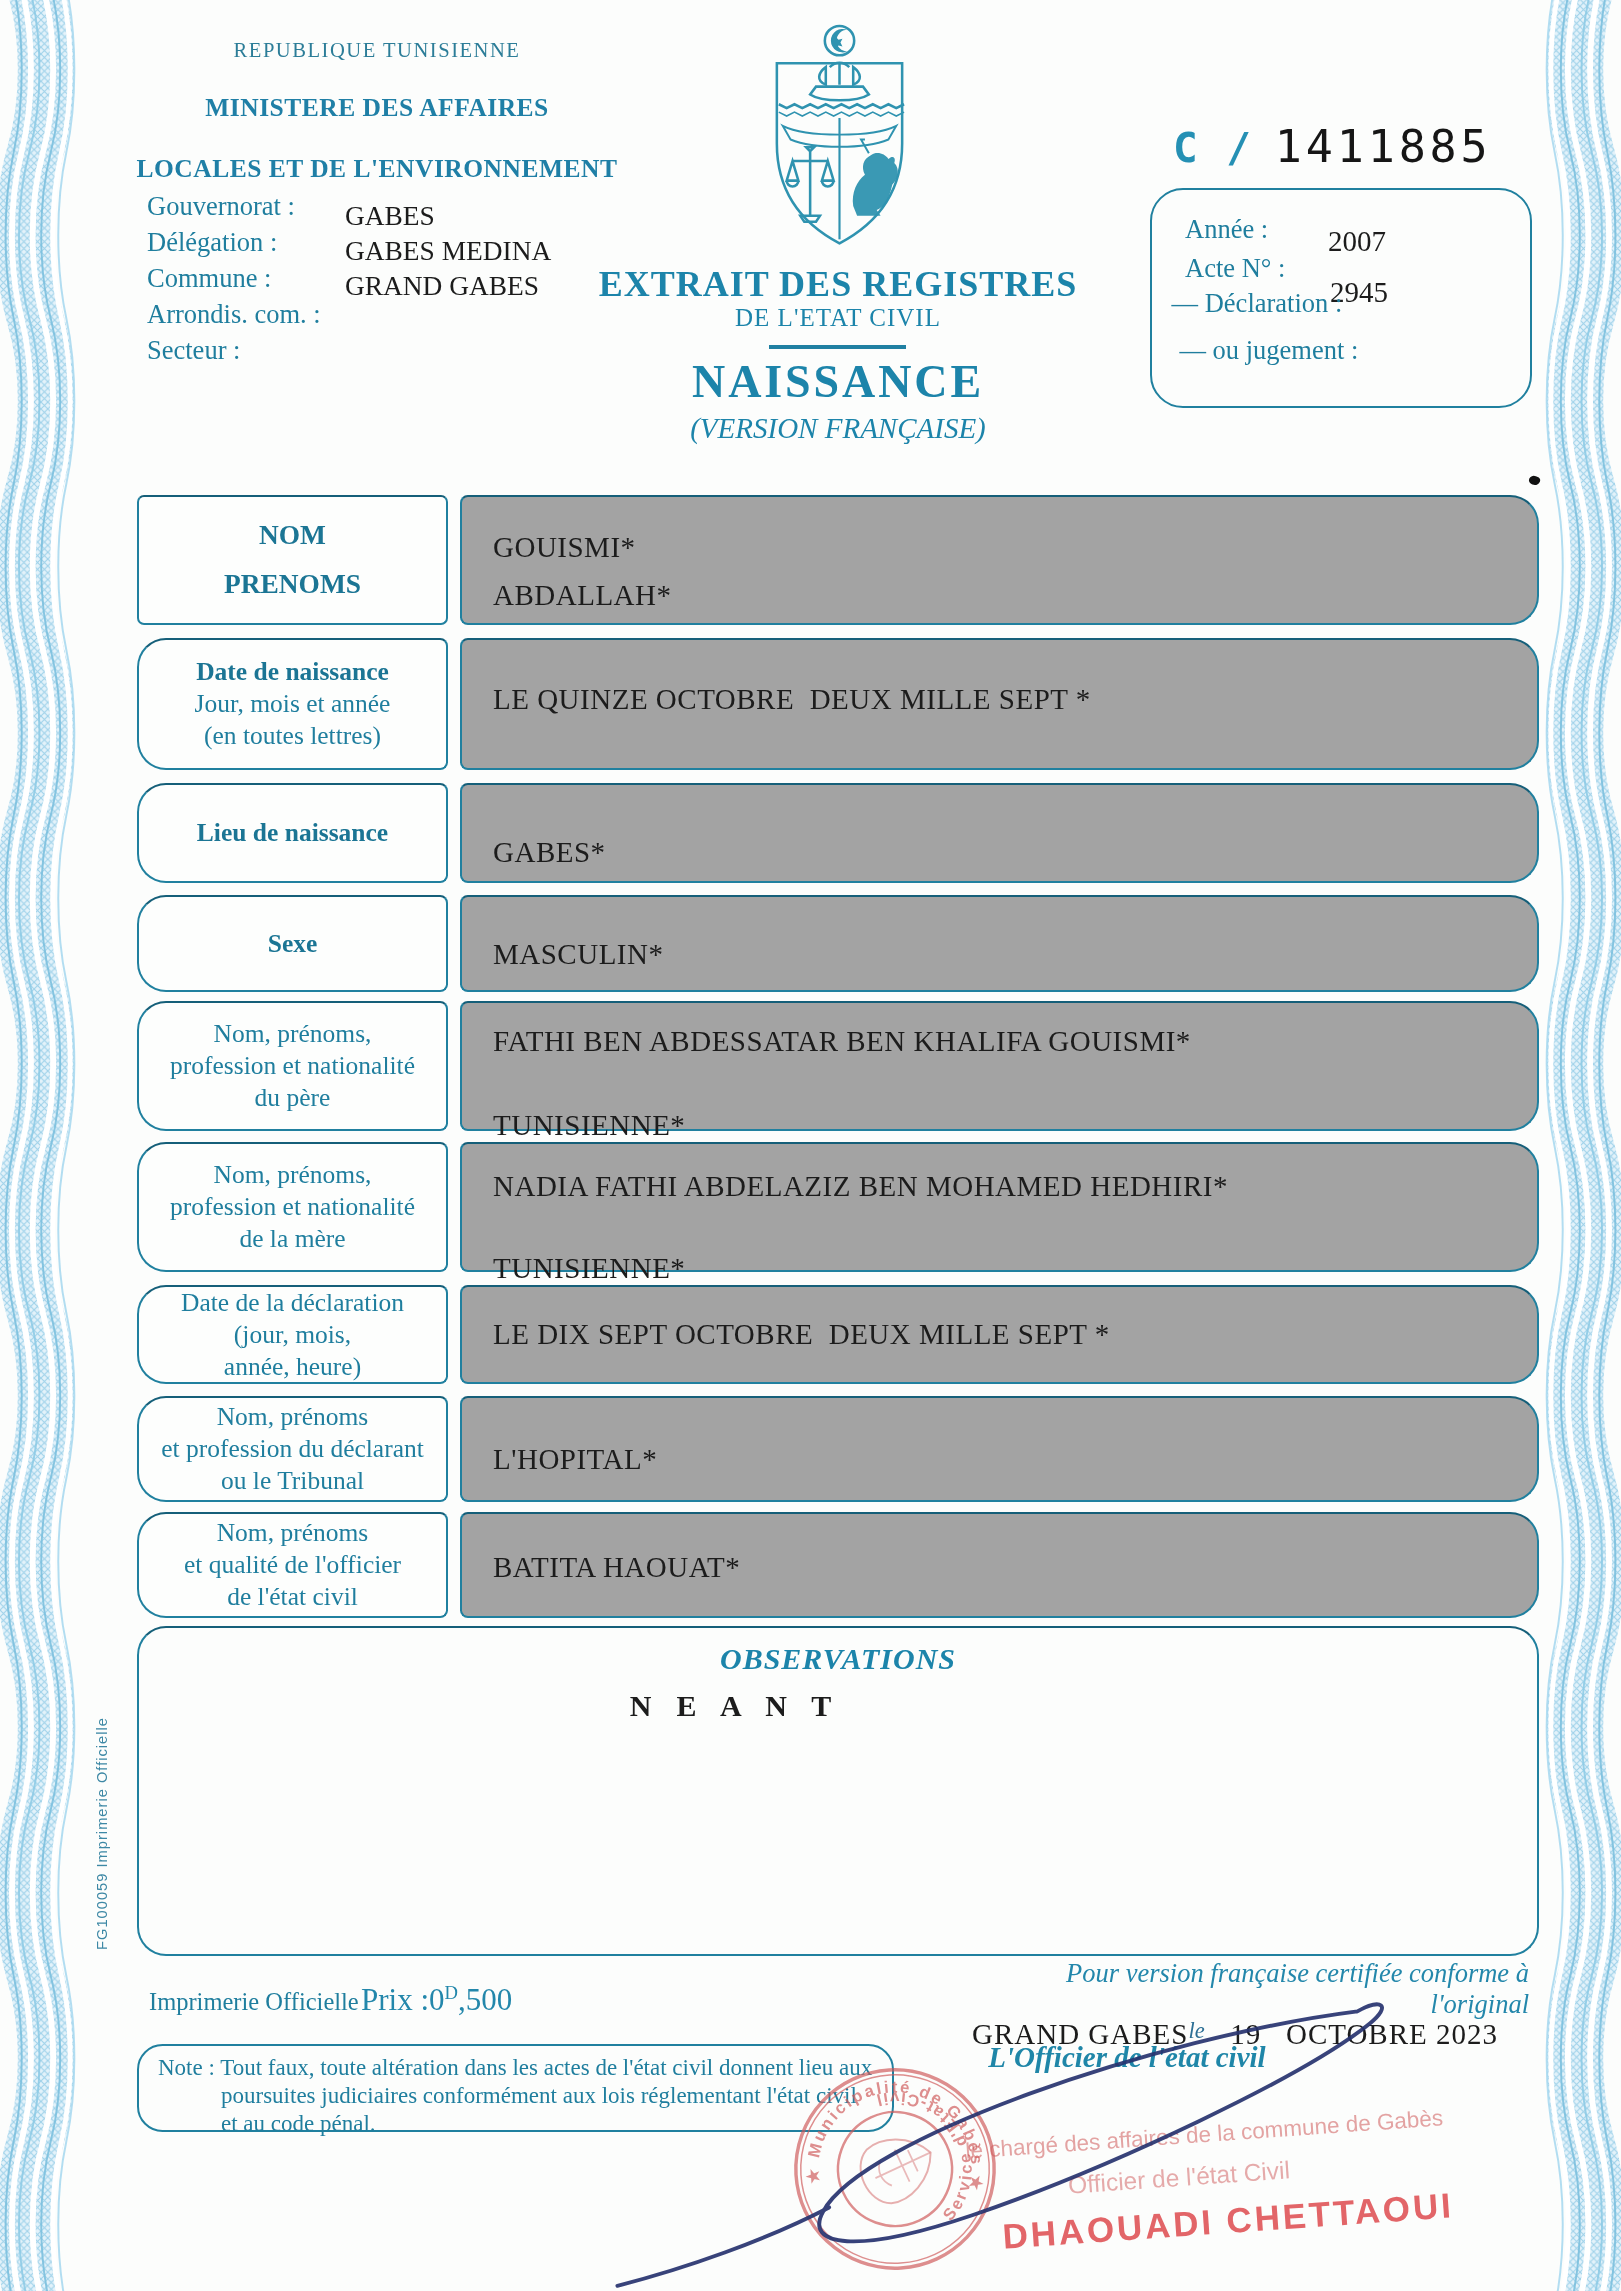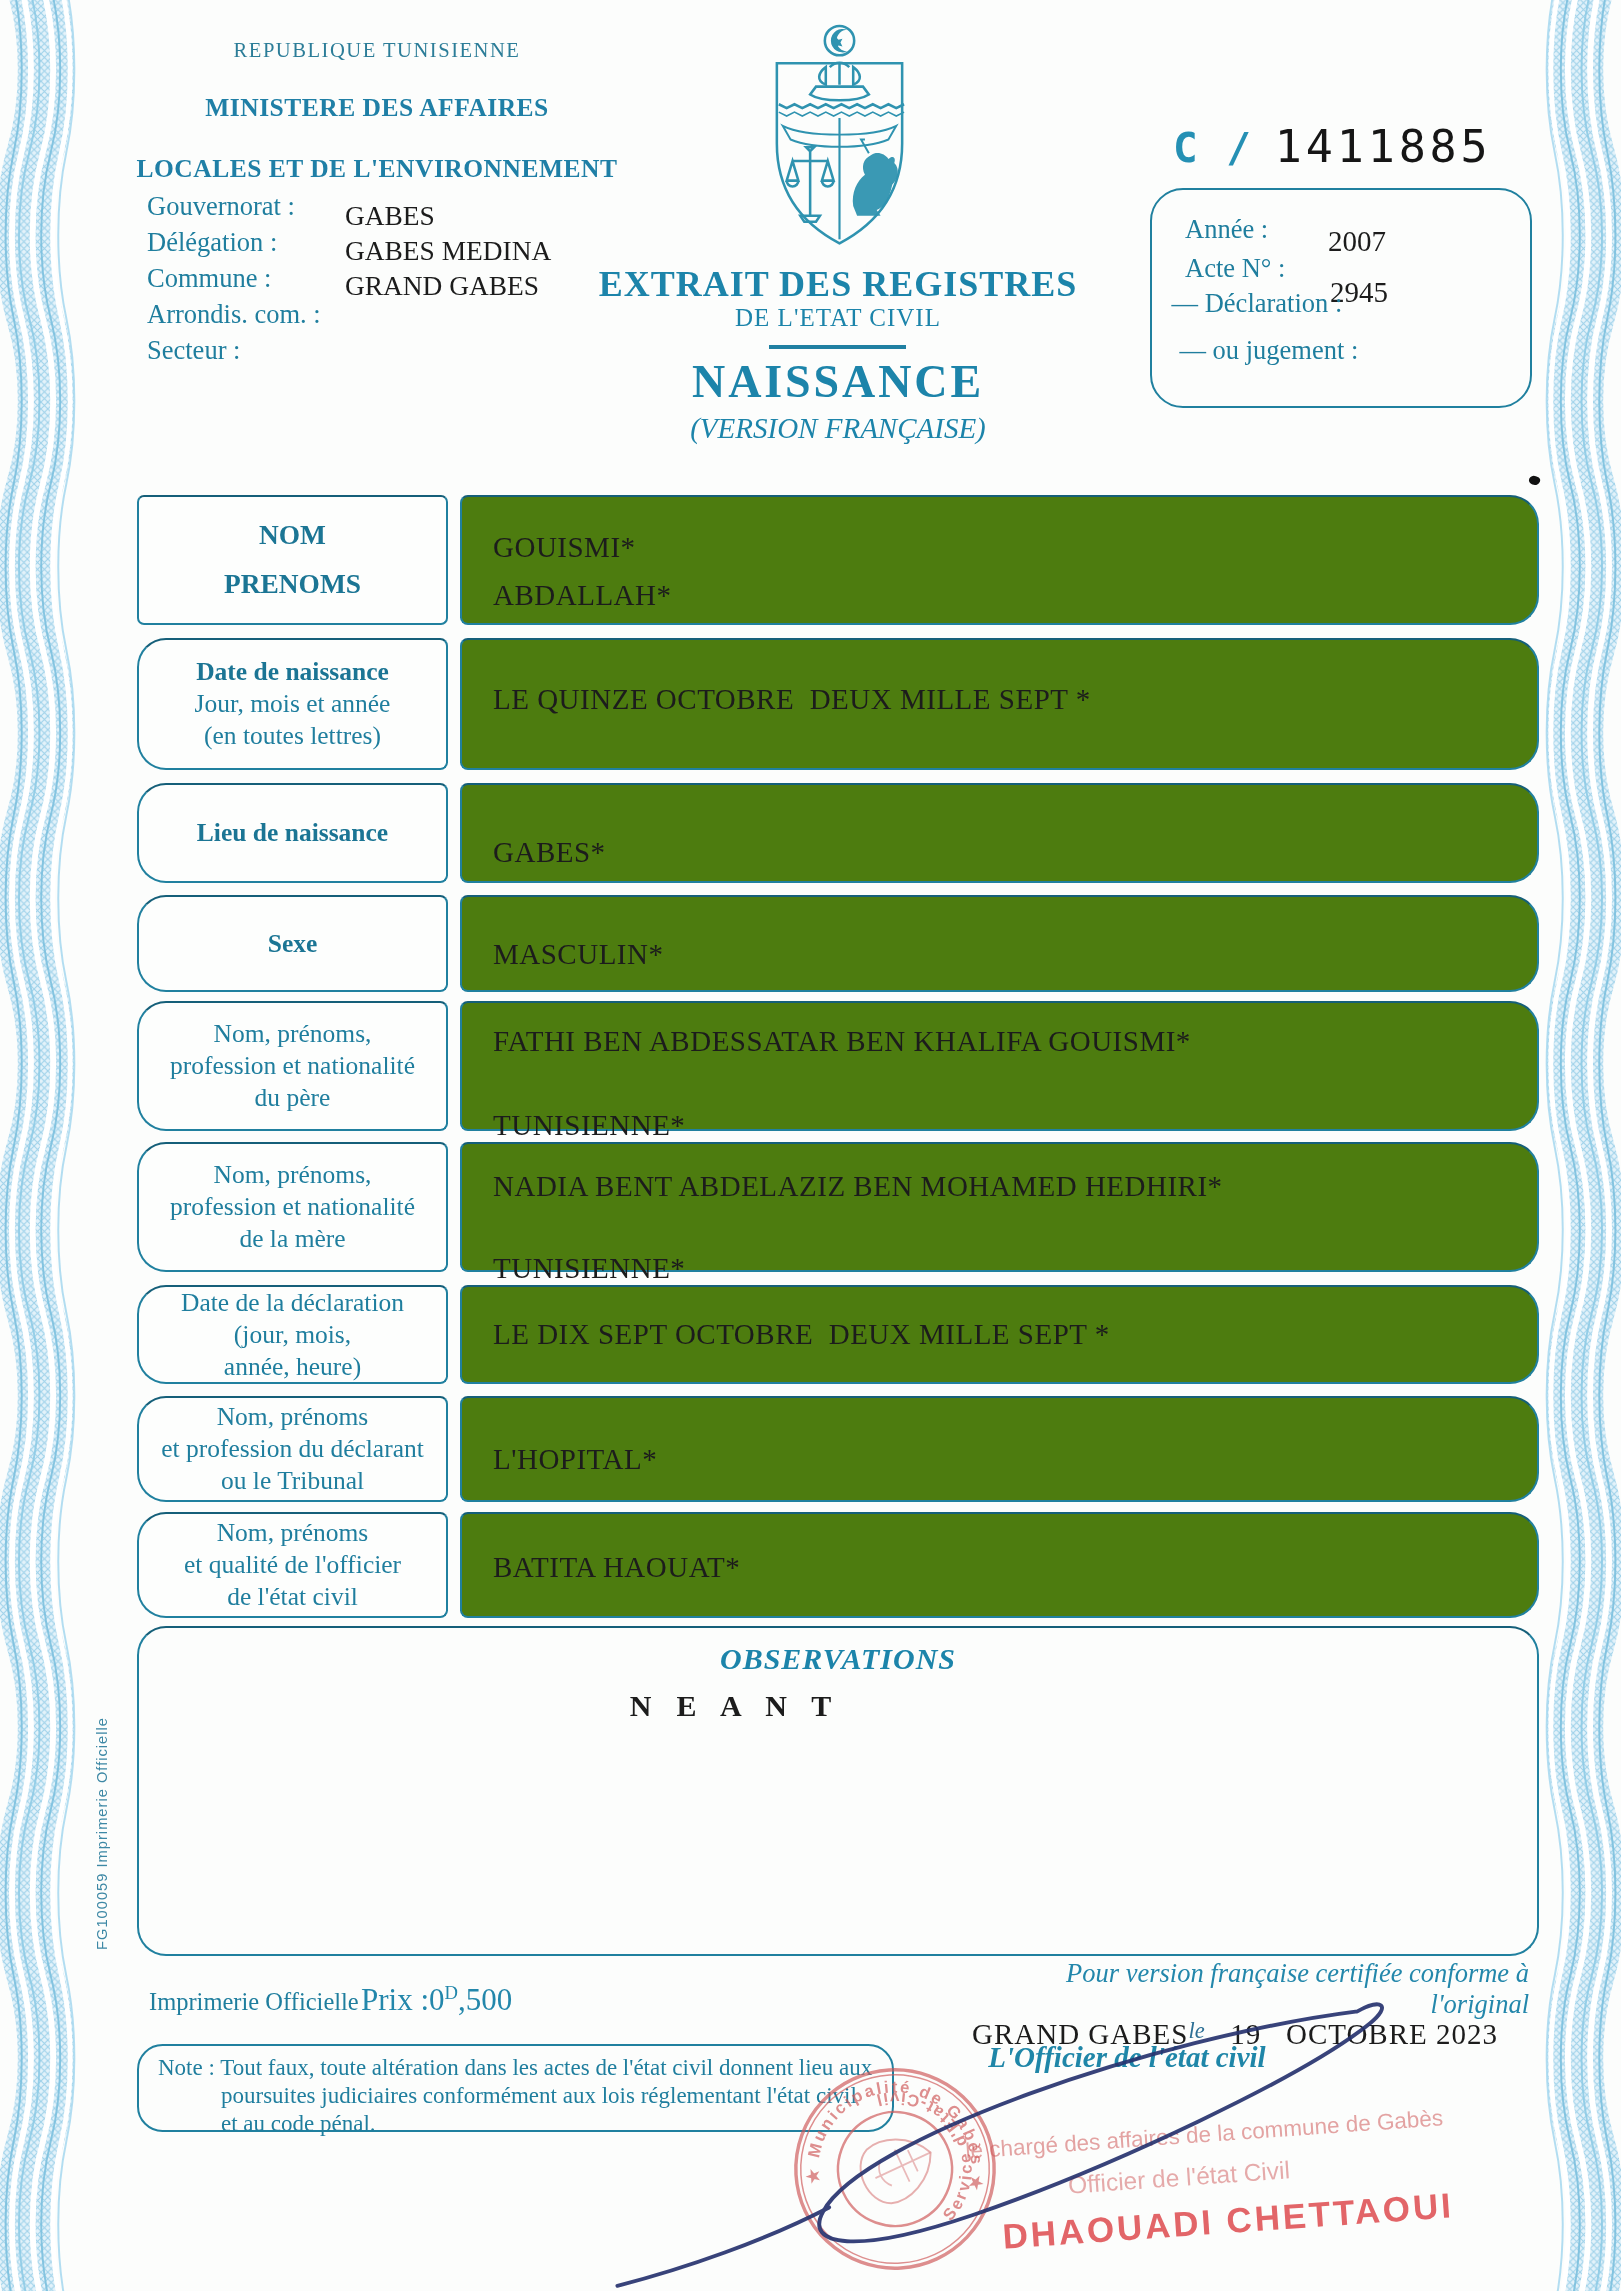--- a/index.html
+++ b/index.html
@@ -41,21 +41,21 @@
   .titleSub{position:absolute;left:544px;top:412px;width:588px;text-align:center;font-size:29px;font-style:italic;color:var(--teal-title);}
 
   
   .row{position:absolute;left:137px;width:1402px;}
   .lbl{position:absolute;left:0;top:0;bottom:0;width:311px;border:2.9px solid #20809f;border-top-color:#155f79;
        border-radius:29px 7.8px 7.8px 29px;display:flex;flex-direction:column;justify-content:center;align-items:center;
        color:var(--teal);font-size:25.5px;line-height:32px;text-align:center;background:#fdfefd;}
   .lbl .b{font-weight:bold;color:#1b7594;}
   .lbl.sp{line-height:49px;font-size:27.4px;border-radius:7px;}
   .vbox{position:absolute;left:323px;top:0;bottom:0;right:0;border:2.9px solid #20809f;border-top-color:#155f79;
-        border-radius:7.8px 29px 29px 7.8px;background:#4d7c0f;}
+        border-radius:7.8px 29px 29px 7.8px;background:#a3a3a3;}
   .v{position:absolute;left:31px;color:var(--ink);font-size:29px;letter-spacing:0.5px;white-space:pre;}
 
   .obsbox{position:absolute;left:137px;top:1626px;width:1402px;height:330px;border:2.9px solid #20809f;border-top-color:#155f79;border-radius:29px;}
   .obs-title{position:absolute;top:13.7px;left:0;width:100%;text-align:center;font-size:30px;font-weight:bold;font-style:italic;color:var(--teal-title);letter-spacing:1px;}
   .obs-val{position:absolute;top:61px;left:-103px;width:100%;text-align:center;font-size:30px;font-weight:bold;color:var(--ink);letter-spacing:8.8px;}
 
   .sidecode{position:absolute;left:94px;top:1950px;transform:rotate(-90deg);transform-origin:0 0;
             color:#3d88a5;font-size:14.7px;letter-spacing:1px;white-space:nowrap;font-family:"Liberation Sans",sans-serif;}
 
   
@@ -237,21 +237,21 @@
     </div>
   </div>
 
   <div class="row" style="top:1142px;height:130px">
     <div class="lbl">
       <span>Nom, prénoms,</span>
       <span>profession et nationalité</span>
       <span>de la mère</span>
     </div>
     <div class="vbox">
-      <div class="v" style="top:25.5px">NADIA BENT ABDELAZIZ BEN MOHAMED HEDHIRI*</div>
+      <div class="v" style="top:25.5px">NADIA FATHI ABDELAZIZ BEN MOHAMED HEDHIRI*</div>
       <div class="v" style="top:108px">TUNISIENNE*</div>
     </div>
   </div>
 
   <div class="row" style="top:1285px;height:99px">
     <div class="lbl">
       <span>Date de la déclaration</span>
       <span>(jour, mois,</span>
       <span>année, heure)</span>
     </div>

